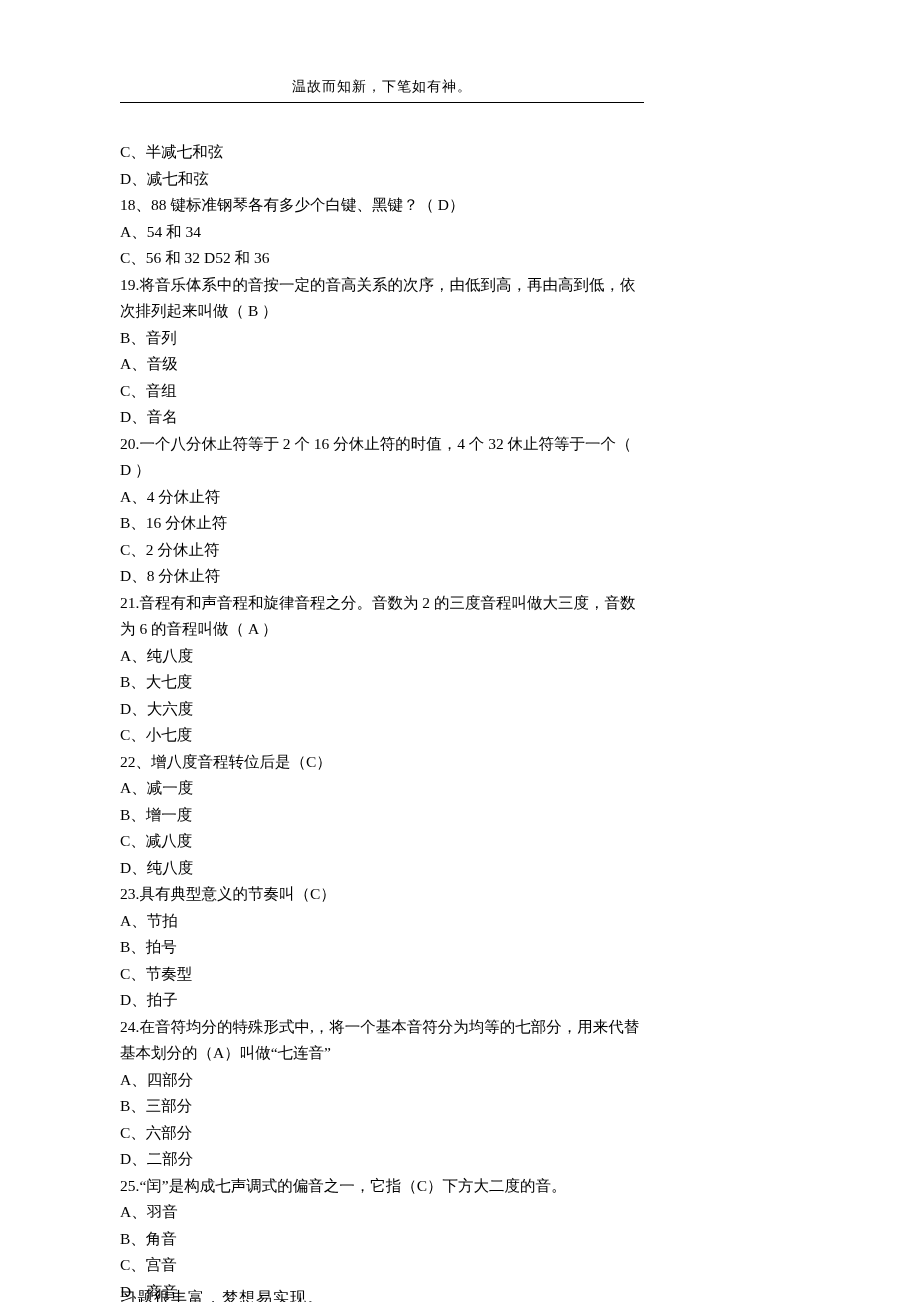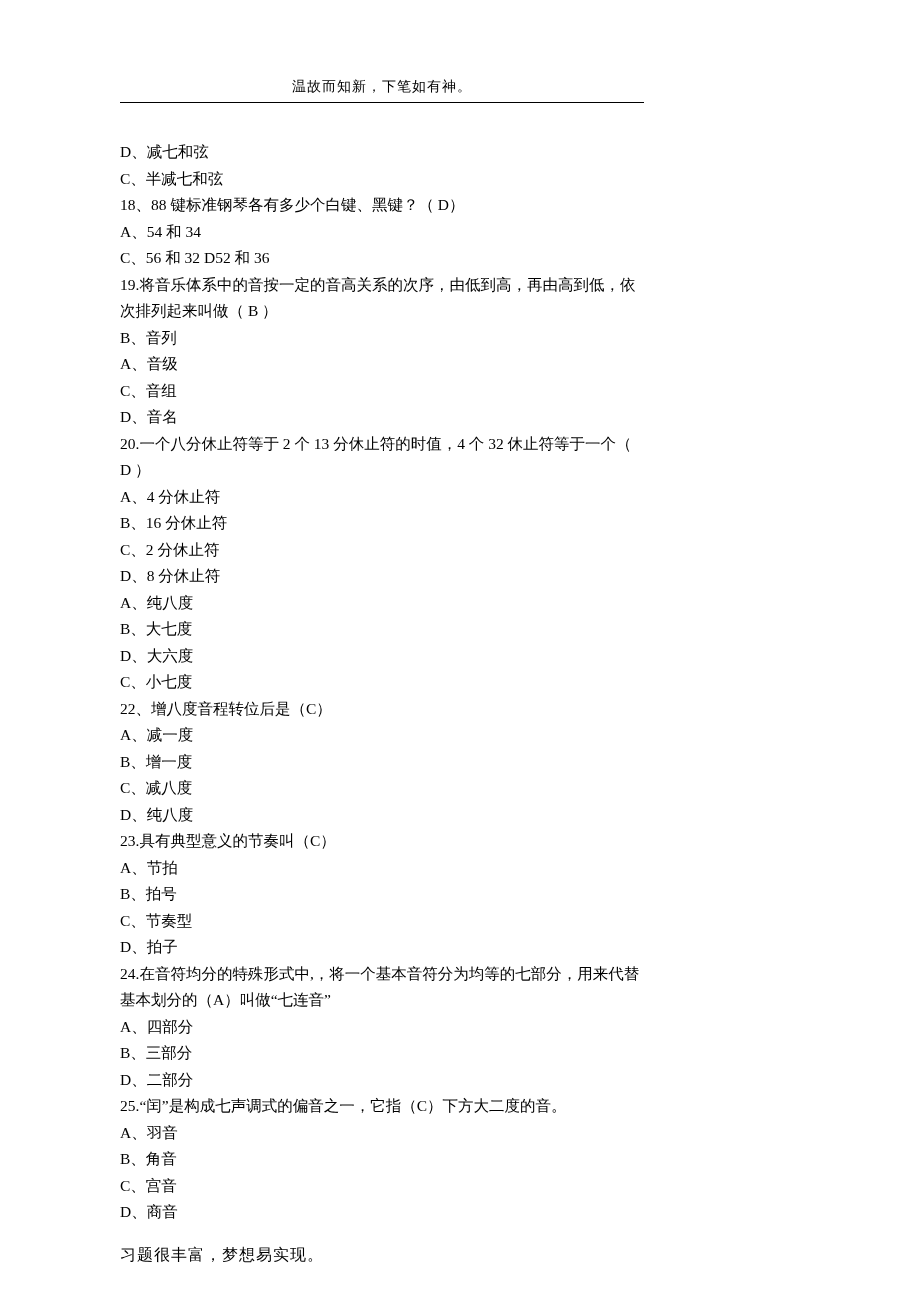--- a/index.html
+++ b/index.html
@@ -42,52 +42,54 @@
     color: #000;
   }
 </style>
 </head>
 <body>
 
 <div class="page">
   <div class="header-line">温故而知新，下笔如有神。</div>
 
   <div class="content">
+    <div>C、半减七和弦</div>
     <div>D、减七和弦</div>
-    <div>C、半减七和弦</div>
     <div>18、88 键标准钢琴各有多少个白键、黑键？（ D）</div>
     <div>A、54 和 34</div>
     <div>C、56 和 32 D52 和 36</div>
     <div>19.将音乐体系中的音按一定的音高关系的次序，由低到高，再由高到低，依次排列起来叫做（ B ）</div>
     <div>B、音列</div>
     <div>A、音级</div>
     <div>C、音组</div>
     <div>D、音名</div>
-    <div>20.一个八分休止符等于 2 个 13 分休止符的时值，4 个 32 休止符等于一个（ D ）</div>
+    <div>20.一个八分休止符等于 2 个 16 分休止符的时值，4 个 32 休止符等于一个（ D ）</div>
     <div>A、4 分休止符</div>
     <div>B、16 分休止符</div>
     <div>C、2 分休止符</div>
     <div>D、8 分休止符</div>
+    <div>21.音程有和声音程和旋律音程之分。音数为 2 的三度音程叫做大三度，音数为 6 的音程叫做（ A ）</div>
     <div>A、纯八度</div>
     <div>B、大七度</div>
     <div>D、大六度</div>
     <div>C、小七度</div>
     <div>22、增八度音程转位后是（C）</div>
     <div>A、减一度</div>
     <div>B、增一度</div>
     <div>C、减八度</div>
     <div>D、纯八度</div>
     <div>23.具有典型意义的节奏叫（C）</div>
     <div>A、节拍</div>
     <div>B、拍号</div>
     <div>C、节奏型</div>
     <div>D、拍子</div>
     <div>24.在音符均分的特殊形式中,，将一个基本音符分为均等的七部分，用来代替基本划分的（A）叫做“七连音”</div>
     <div>A、四部分</div>
     <div>B、三部分</div>
+    <div>C、六部分</div>
     <div>D、二部分</div>
     <div>25.“闰”是构成七声调式的偏音之一，它指（C）下方大二度的音。</div>
     <div>A、羽音</div>
     <div>B、角音</div>
     <div>C、宫音</div>
     <div>D、商音</div>
   </div>
 
   <div class="footer-line">习题很丰富，梦想易实现。</div>
 </div>

